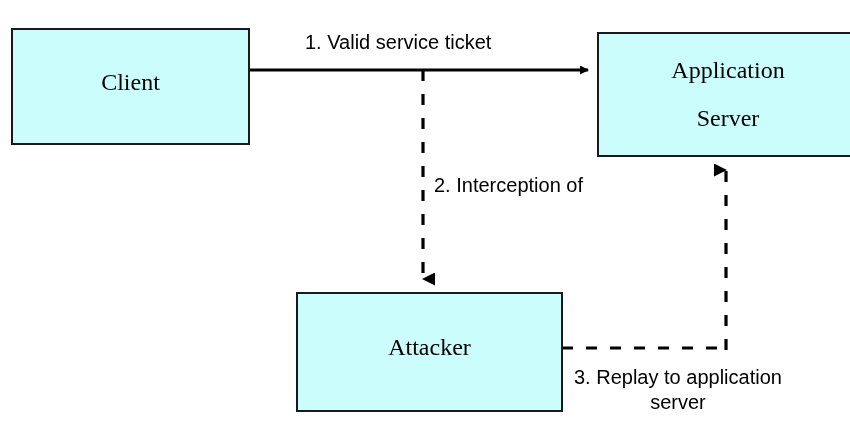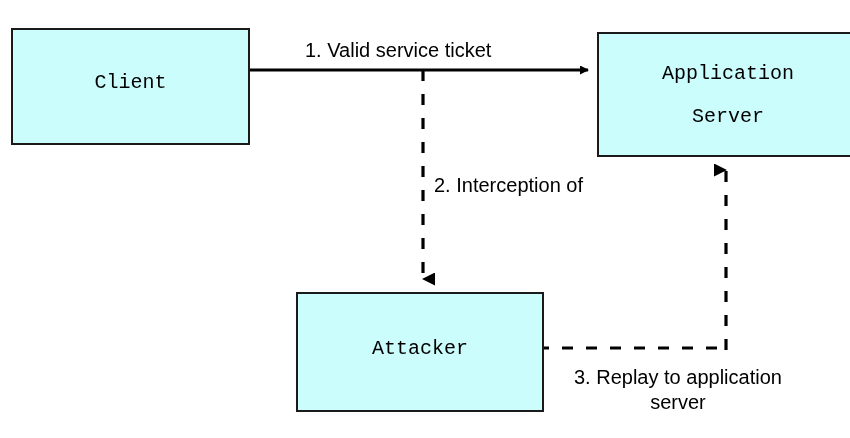--- a/index.html
+++ b/index.html
@@ -28,48 +28,48 @@
     position: absolute;
     box-sizing: border-box;
     background: #ccfdfd;
     border: 2px solid #1a1a1a;
     display: flex;
     flex-direction: column;
     align-items: center;
     justify-content: center;
   }
   .node-label {
-    font-family: Liberation Mono, monospace;
-    font-size: 20px;
+    font-family: Liberation Serif, serif;
+    font-size: 24px;
     color: #000000;
     line-height: 1.05;
     text-align: right;
     white-space: nowrap;
   }
   .node-label + .node-label {
     margin-top: 22px;
   }
   
   #node-client   { left: 11px;  top: 28px;  width: 239px; height: 117px; }
   #node-appserver{ left: 597px; top: 32px;  width: 262px; height: 125px; }
-  #node-attacker { left: 296px; top: 292px; width: 248px; height: 120px; }
+  #node-attacker { left: 296px; top: 292px; width: 267px; height: 120px; }
 
   #node-client .node-label   { transform: translateY(-4px); }
   #node-attacker .node-label { transform: translateY(-4px); }
 
   .edge-label {
     position: absolute;
     font-family: "Liberation Sans", sans-serif;
     font-size: 20px;
     color: #000000;
     line-height: 1.25;
     white-space: nowrap;
     text-align: center;
   }
-  #edge-label-1 { left: 305px; top: 30px; margin-top: 8px; }
+  #edge-label-1 { left: 305px; top: 30px; }
   #edge-label-2 { left: 434px; top: 173px; text-align: right; }
   #edge-label-3 { left: 574px; top: 365px; text-align: center; }
   .edge-label-line { display: block; }
 </style>
 </head>
 <body>
 
 <div id="diagram-root">
 
   <svg id="diagram-svg" viewBox="0 0 850 438">

